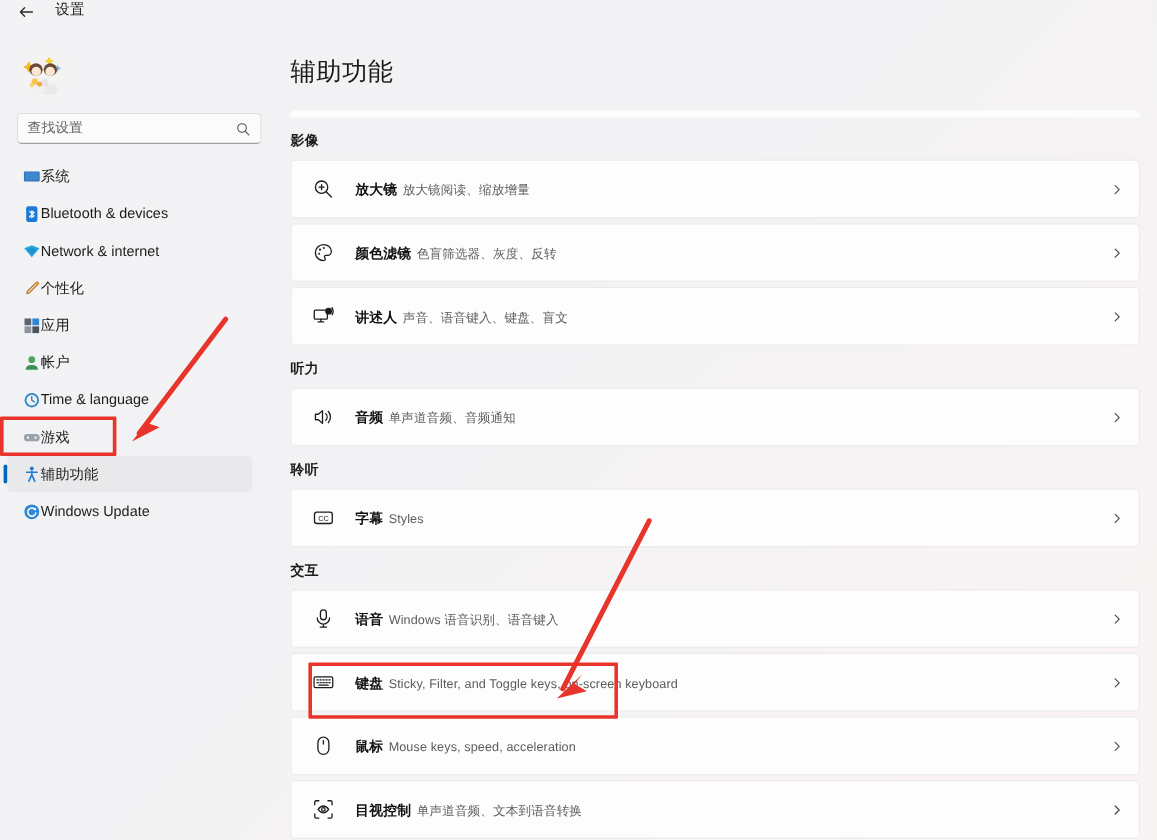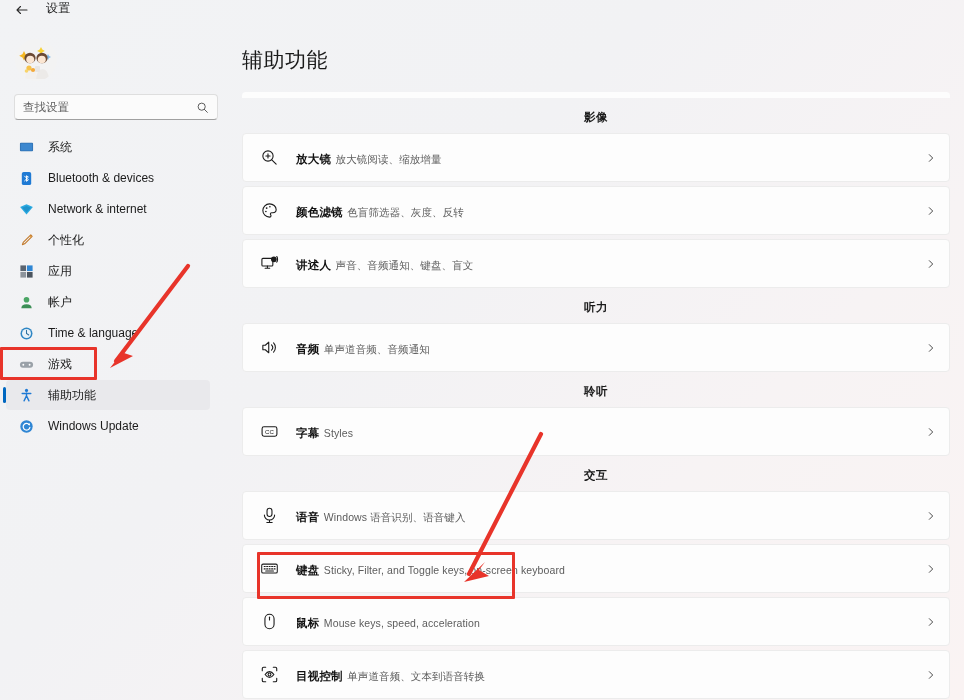--- a/index.html
+++ b/index.html
@@ -81,21 +81,20 @@
 
   .nav { margin-top: 12px; }
   .nav-item {
     position: relative;
     height: 30px;
     margin: 1px 22px 1px 6px;
     border-radius: 4px;
     display: flex;
     align-items: center;
     padding-left: 12px;
-    gap: 14px;
     cursor: default;
   }
   .nav-item.selected {
     background: #e9e9ec;
   }
   .nav-item.selected::before {
     content: "";
     position: absolute;
     left: -3px; top: 7px;
     width: 3px; height: 16px;
@@ -138,21 +137,20 @@
     background: #fdfdfd;
     border-radius: 4px 4px 0 0;
     margin: 0 0 0 10px;
   }
   .section-head {
     font-size: 11.5px;
     font-weight: bold;
     color: #1b1b1b;
     margin: 12px 0 8px 10px;
     letter-spacing: .4px;
-    text-align: center;
   }
   .card {
     position: relative;
     background: #fdfdfd;
     border: 1px solid #ececec;
     border-radius: 4px;
     margin: 0 0 4px 10px;
     height: 49px;
     display: flex;
     align-items: center;
@@ -422,21 +420,21 @@
         <span class="card-ico">
           <svg width="19" height="19" viewBox="0 0 20 20" fill="none" stroke="#1b1b1b" stroke-width="1.15">
             <rect x="2" y="4.6" width="11.5" height="8" rx="1.1"></rect>
             <path d="M7.8 12.6v2.4M5.4 15h4.8" stroke-linecap="round"></path>
             <circle cx="14.6" cy="5.6" r="3" fill="#1b1b1b" stroke="none"></circle>
             <path d="M17.6 2.6c1.2 1.2 1.2 4.8 0 6" stroke-linecap="round"></path>
           </svg>
         </span>
         <span class="card-text">
           <span class="card-title">讲述人</span>
-          <span class="card-sub">声音、音频通知、键盘、盲文</span>
+          <span class="card-sub">声音、语音键入、键盘、盲文</span>
         </span>
         <span class="chevron">
           <svg width="10" height="10" viewBox="0 0 12 12" fill="none" stroke="#4a4a4a" stroke-width="1.2" stroke-linecap="round" stroke-linejoin="round">
               <path d="M4 2l4 4-4 4"></path>
             </svg>
         </span>
       </div>
 
       <div class="section-head">听力</div>
 

